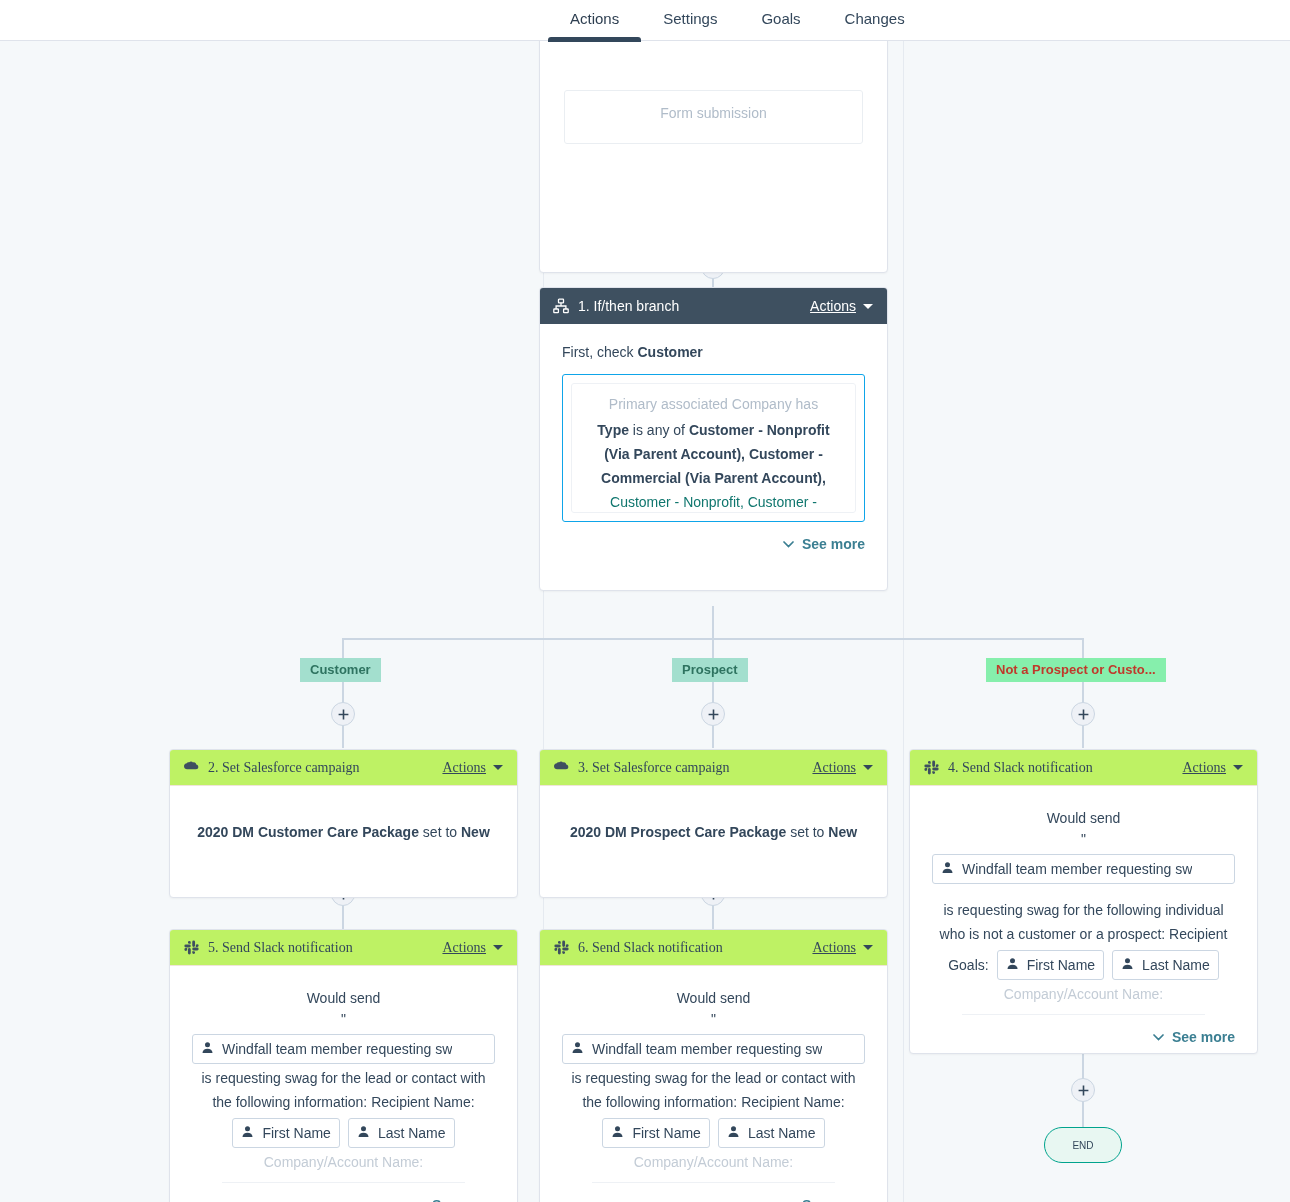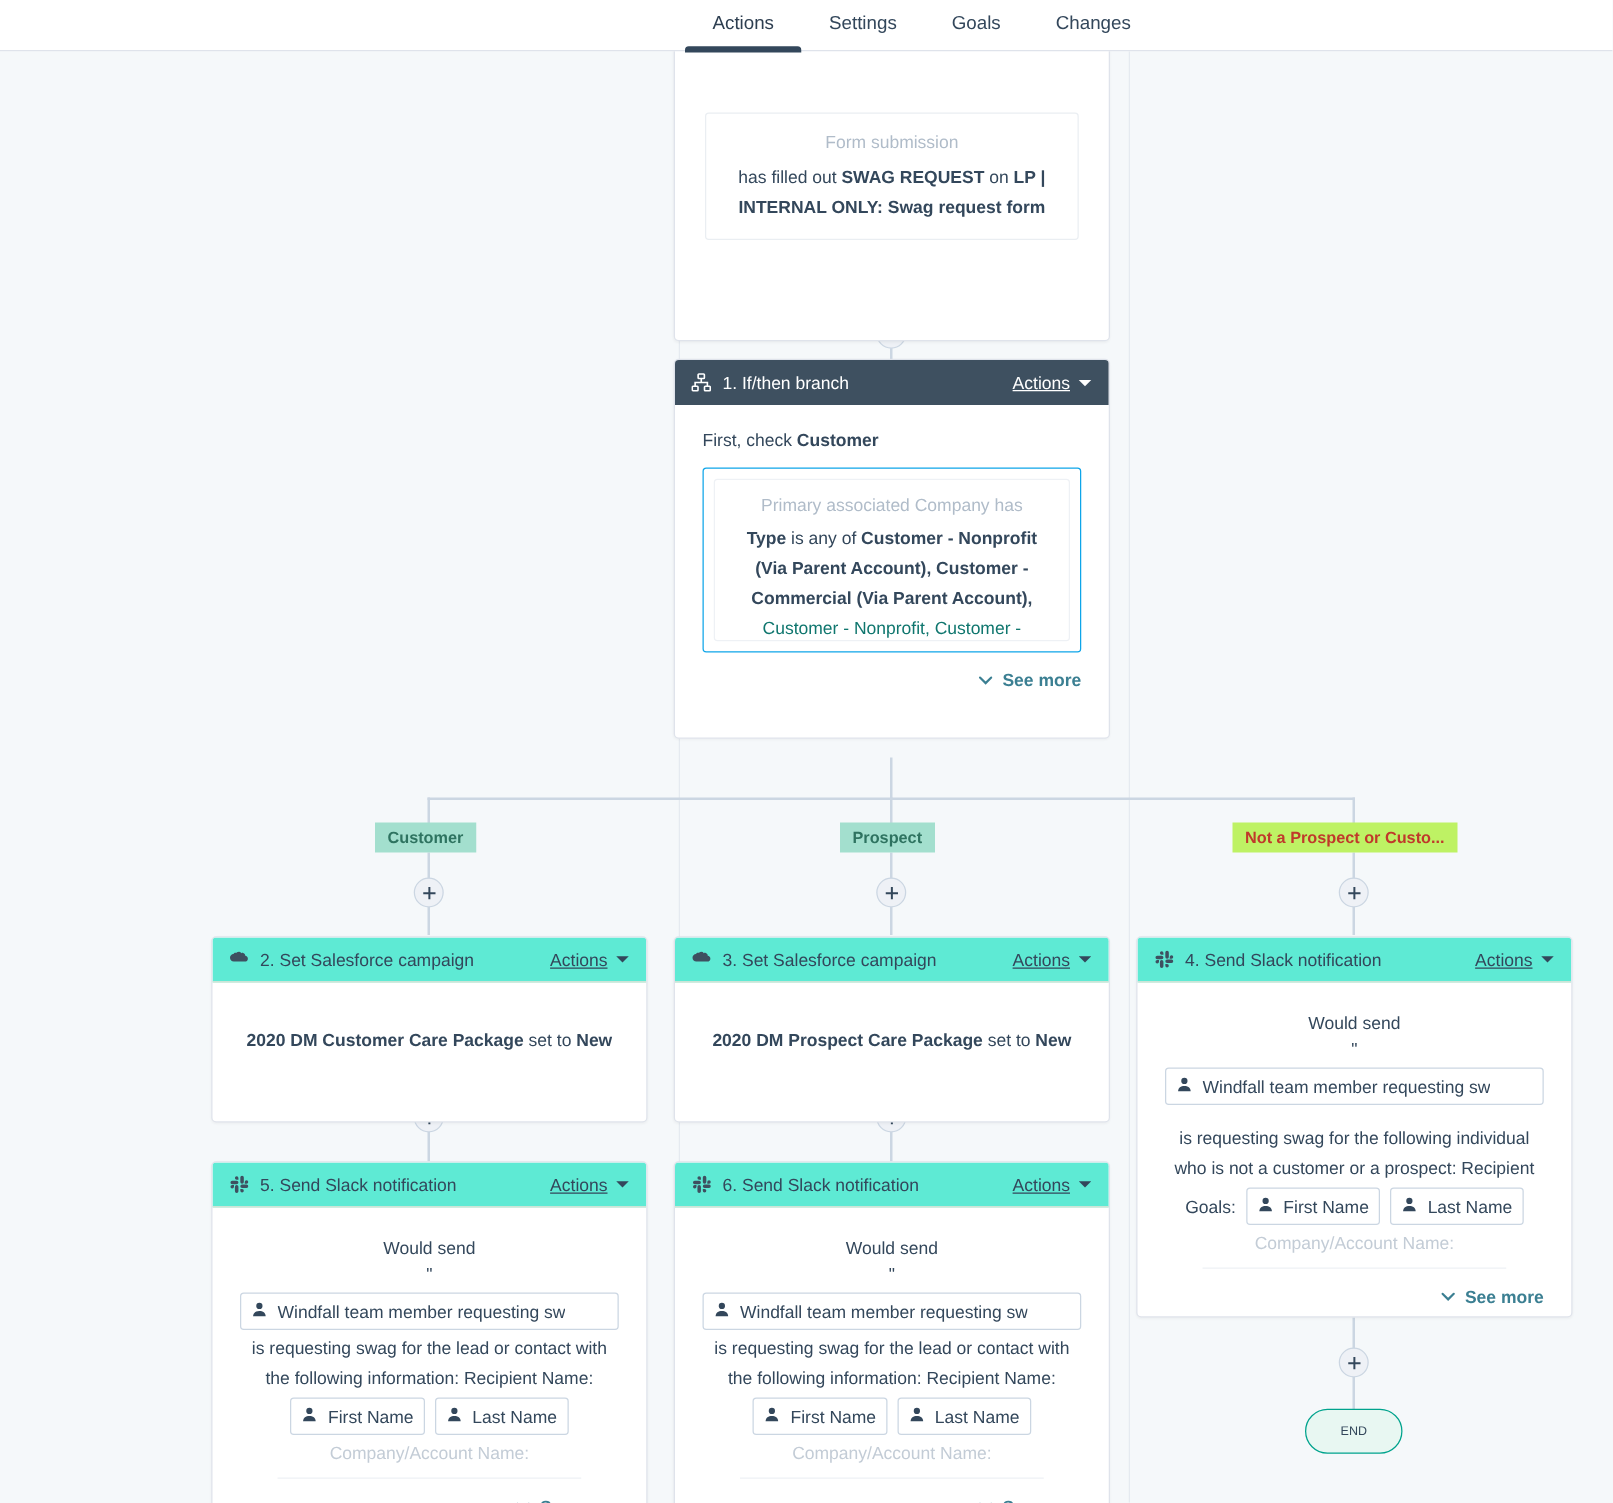--- a/index.html
+++ b/index.html
@@ -65,21 +65,21 @@
     border-radius: 4px;
     box-shadow: 0 1px 2px rgba(0,0,0,0.04);
     overflow: hidden;
     z-index: 6;
   }
   .card-head {
     height: 36px; display: flex; align-items: center;
     padding: 0 14px 0 12px; font-size: 14px; color: #33475b;
   }
   .card-head.dark { background: #3e5060; color: #ffffff; }
-  .card-head.cream { background: #5eead4; border-bottom: 1px solid #f0e4d8; }
+  .card-head.cream { background: #bef264; border-bottom: 1px solid #f0e4d8; font-family: Liberation Serif, serif; }
   .head-icon {
     width: 18px; height: 18px; margin-right: 8px;
     display: flex; align-items: center; justify-content: center; flex: 0 0 auto;
   }
   .head-title { flex: 1 1 auto; white-space: nowrap; overflow: hidden; }
   .head-actions {
     display: flex; align-items: center; gap: 7px;
     font-size: 14px; cursor: pointer; white-space: nowrap;
   }
   .head-actions .lbl { text-decoration: underline; }
@@ -119,21 +119,21 @@
   }
   .chev { width: 11px; height: 7px; }
 
   
   .branch-chip {
     position: absolute; height: 24px; line-height: 24px;
     padding: 0 10px; font-size: 13px; font-weight: bold;
     white-space: nowrap; z-index: 7;
   }
   .chip-teal { background: #a3dfce; color: #2e7360; }
-  .chip-red  { background: #bef264; color: #c0392b; }
+  .chip-red  { background: #86efac; color: #c0392b; }
 
   
   .body-center { text-align: center; font-size: 14px; line-height: 24px; }
   .would-send { color: #33475b; }
   .quote { color: #33475b; line-height: 18px; }
   .token {
     display: inline-flex; align-items: center; gap: 8px;
     border: 1px solid #cbd6e2; border-radius: 3px;
     padding: 2px 8px; font-size: 14px; color: #33475b;
     background: #fff; vertical-align: middle; white-space: nowrap;
@@ -186,23 +186,20 @@
   <div class="plus" style="left:701px; top:214px">
     <svg width="11" height="11" viewBox="0 0 11 11">
         <path d="M5.5 0.6v9.8M0.6 5.5h9.8" stroke="#33475b" stroke-width="1.6" fill="none"></path>
       </svg>
   </div>
 
   <div class="card" style="left:539px; top:-10px; width:349px; height:242px;">
     <div class="trigger-outer" style="padding-top:58px;">
       <div class="inner-box">
         <div class="trigger-label muted">Form submission</div>
-        <div class="trigger-text">
-          <span>has filled out </span><span class="b">SWAG REQUEST</span><span> on </span><span class="b">LP | INTERNAL ONLY: Swag request form</span>
-        </div>
       </div>
     </div>
   </div>
 
   <div class="card" style="left:539px; top:246px; width:349px; height:304px;">
     <div class="card-head dark">
       <span class="head-icon">
         <svg width="16" height="16" viewBox="0 0 16 16" fill="none" stroke="#ffffff" stroke-width="1.3">
           <rect x="5.5" y="1.2" width="5" height="3.6" rx="0.6"></rect>
           <rect x="0.8" y="11" width="4.6" height="3.6" rx="0.6"></rect>

